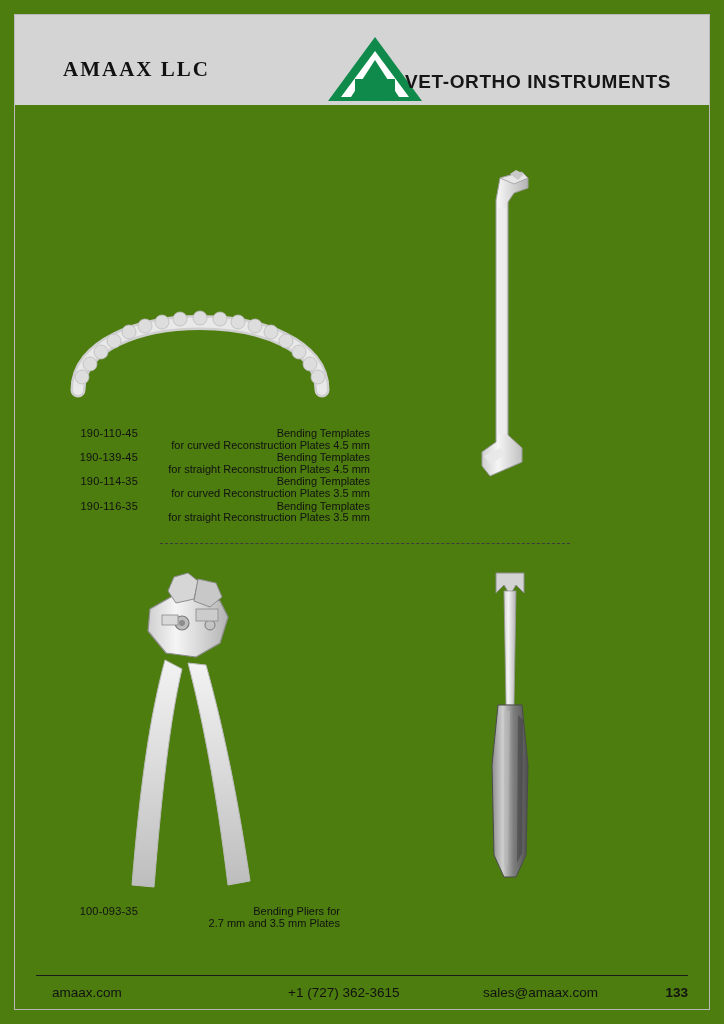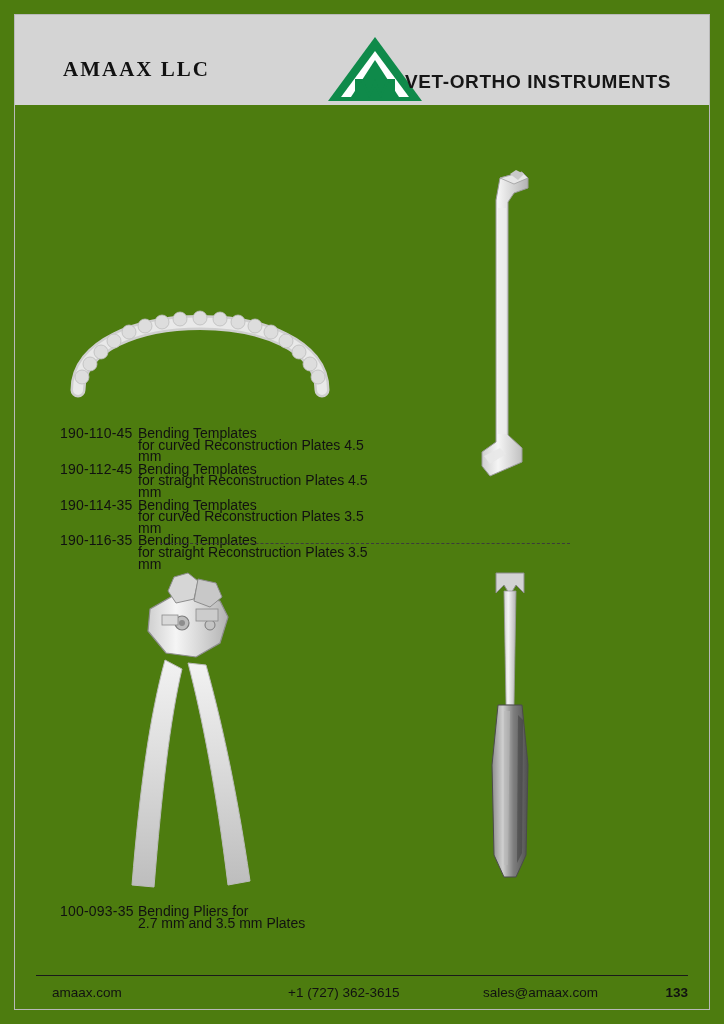--- a/index.html
+++ b/index.html
@@ -64,23 +64,24 @@
     width: 100px; height: 68px;
   }
 
   
   .illus { position: absolute; }
 
   
   .caption {
     position: absolute;
     font-family: "Liberation Sans", sans-serif;
-    font-size: 14px;
+    font-size: 11px;
     color: #111111;
     line-height: 11.6px;
+    text-align: right;
   }
   .caption .row {
     display: flex;
     margin-bottom: 1px;
   }
   .caption .code {
     width: 78px;
     flex: 0 0 78px;
     letter-spacing: 0.2px;
   }
@@ -193,21 +194,21 @@
 
   <div class="caption" style="left:60px; top:428px; width:310px;">
     <div class="row">
       <div class="code">190-110-45</div>
       <div class="desc">
         <span>Bending Templates</span>
         <span class="l2">for curved Reconstruction  Plates 4.5 mm</span>
       </div>
     </div>
     <div class="row">
-      <div class="code">190-112-45</div>
+      <div class="code">190-139-45</div>
       <div class="desc">
         <span>Bending Templates</span>
         <span class="l2">for straight Reconstruction Plates 4.5 mm</span>
       </div>
     </div>
     <div class="row">
       <div class="code">190-114-35</div>
       <div class="desc">
         <span>Bending Templates</span>
         <span class="l2">for curved Reconstruction  Plates 3.5 mm</span>

